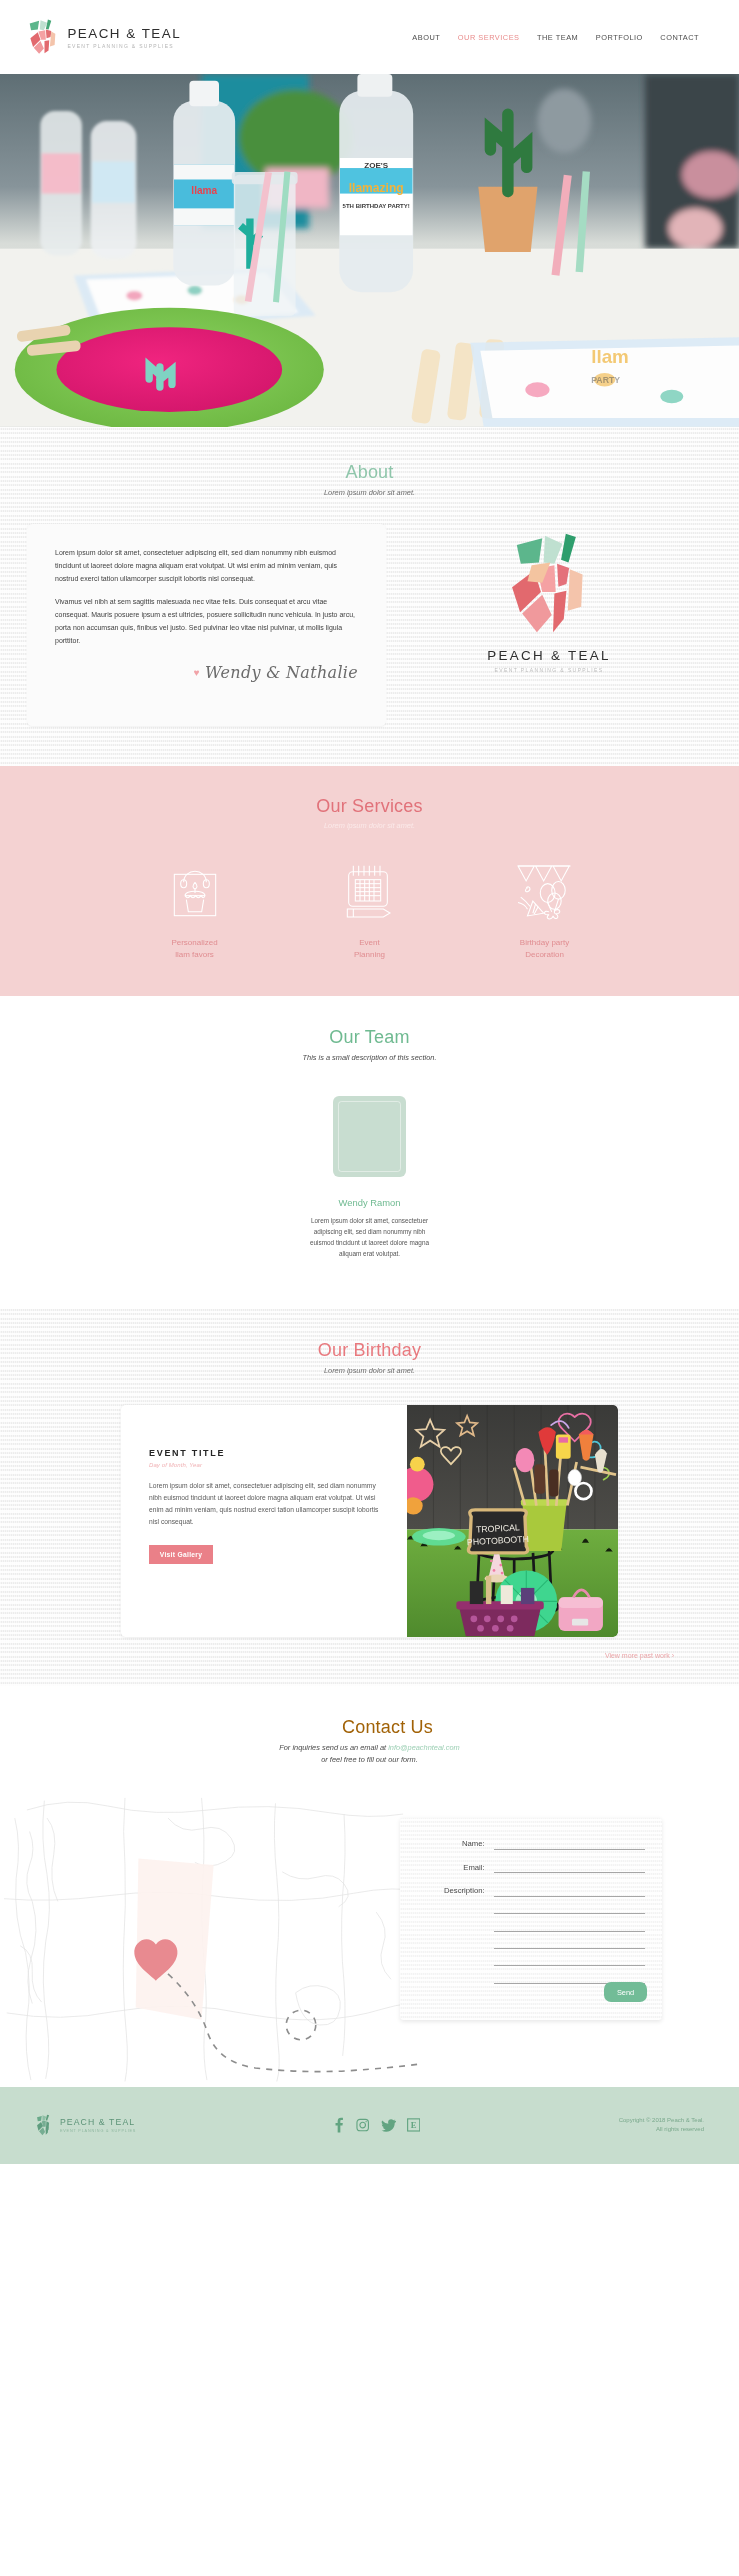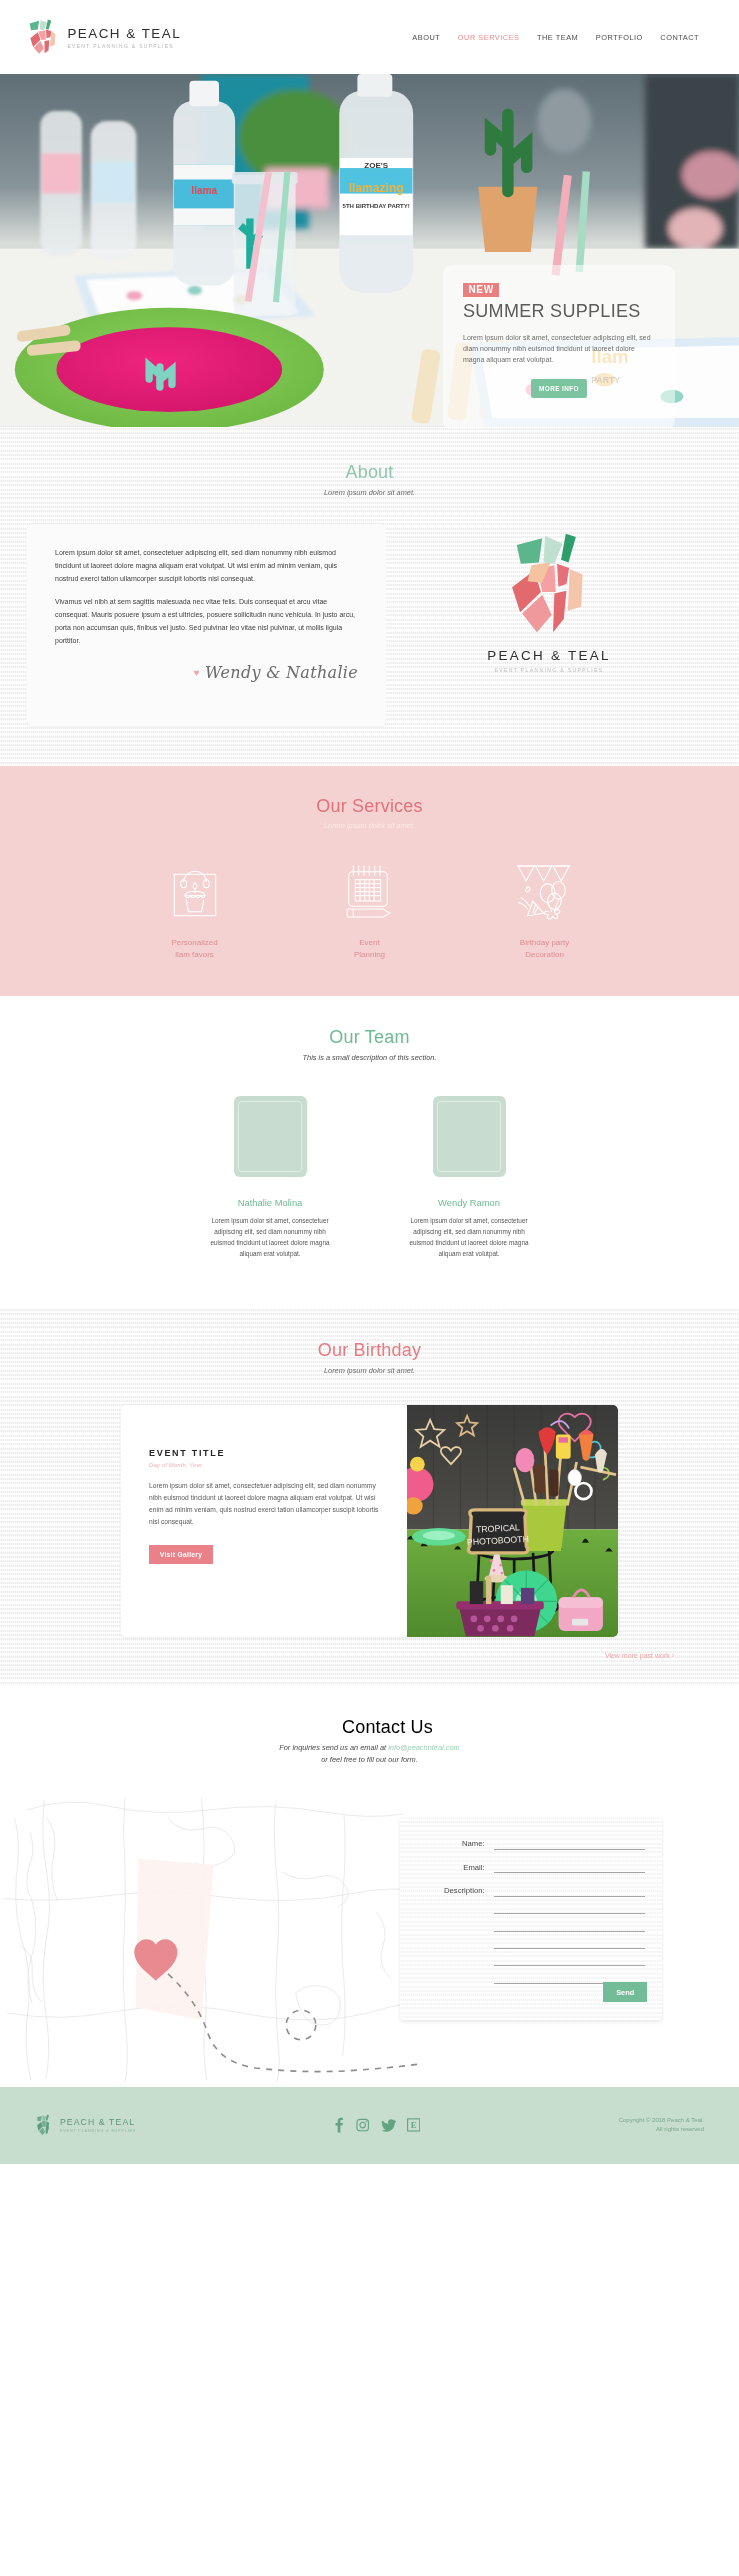--- a/index.html
+++ b/index.html
@@ -329,21 +329,21 @@
     cursor: pointer;
   }
 
   
   .contact {
     background: #ffffff;
     padding: 31px 0 0 0;
     position: relative;
     min-height: 398px;
   }
-  .contact .sec-title { color: #000000; padding-left: 36px; }
+  .contact .sec-title { color: #a16207; padding-left: 36px; }
   .contact .sec-sub { color: #4a4a4a; line-height: 1.65; }
   .email-link { color: #9ccfb4; font-style: italic; text-decoration: none; cursor: pointer; }
   .contact-body { position: relative; height: 296px; margin-top: 24px; }
   .map-wrap { position: absolute; left: 0; top: 0; width: 430px; height: 296px; }
   .form-card {
     position: absolute;
     left: 400px;
     top: 27px;
     width: 262px;
     height: 202px;
@@ -376,25 +376,25 @@
   .flines { flex: 1; }
   .flines .fline { display: block; width: 100%; margin-bottom: 4px; }
   .btn-send {
     position: absolute;
     right: 15px;
     bottom: 17.5px;
     background: #72bc97;
     color: #fff;
     border: none;
     font-size: 7.4px;
-    font-weight: bold;
+    font-weight: normal;
     padding: 5.4px 12.8px;
     cursor: pointer;
     font-family: "Liberation Sans", sans-serif;
-    border-radius: 0;
+    border-radius: 7px;
     text-align: center;
   }
 
   
   .footer {
     background: #c7ddce;
     height: 77px;
     display: flex;
     align-items: center;
     padding: 0 35px;
@@ -549,26 +549,20 @@
       <polygon points="700,400 1100,392 1100,525 720,525" fill="#d9eaf7" opacity=".85"></polygon>
       <polygon points="715,412 1100,404 1100,512 733,512" fill="#fdfdfd"></polygon>
       <ellipse cx="800" cy="470" rx="18" ry="11" fill="#f6a9c0"></ellipse>
       <ellipse cx="900" cy="455" rx="16" ry="10" fill="#f5d08a"></ellipse>
       <ellipse cx="1000" cy="480" rx="17" ry="10" fill="#8fd6c4"></ellipse>
       <text x="880" y="430" font-family="Liberation Sans" font-size="28" font-weight="bold" fill="#f0b43c" opacity=".7">llam</text>
       <text x="880" y="460" font-family="Liberation Sans" font-size="13" font-weight="bold" fill="#555" opacity=".5">PARTY</text>
     </g>
   </svg>
 
-  <div class="hero-card">
-    <span class="badge-new">NEW</span>
-    <div class="hero-title">SUMMER SUPPLIES</div>
-    <div class="hero-desc">Lorem ipsum dolor sit amet, consectetuer adipiscing elit, sed diam nonummy nibh euismod tincidunt ut laoreet dolore magna aliquam erat volutpat.</div>
-    <button class="btn-more">MORE INFO</button>
-  </div>
 </div>
 
 <div class="about tex-light">
   <div class="sec-head">
     <div class="sec-title">About</div>
     <div class="sec-sub">Lorem ipsum dolor sit amet.</div>
   </div>
   <div class="about-body">
     <div class="about-card">
       <p>Lorem ipsum dolor sit amet, consectetuer adipiscing elit, sed diam nonummy nibh euismod tincidunt ut laoreet dolore magna aliquam erat volutpat. Ut wisi enim ad minim veniam, quis nostrud exerci tation ullamcorper suscipit lobortis nisl consequat.</p>
@@ -677,25 +671,20 @@
 </div>
 
 <div class="team">
   <div class="sec-head">
     <div class="sec-title">Our Team</div>
     <div class="sec-sub">This is a small description of this section.</div>
   </div>
   <div class="team-row">
     <div class="member">
       <div class="member-photo"></div>
-      <div class="member-name">Nathalie Molina</div>
-      <div class="member-bio">Lorem ipsum dolor sit amet, consectetuer adipiscing elit, sed diam nonummy nibh euismod tincidunt ut laoreet dolore magna aliquam erat volutpat.</div>
-    </div>
-    <div class="member">
-      <div class="member-photo"></div>
       <div class="member-name">Wendy Ramon</div>
       <div class="member-bio">Lorem ipsum dolor sit amet, consectetuer adipiscing elit, sed diam nonummy nibh euismod tincidunt ut laoreet dolore magna aliquam erat volutpat.</div>
     </div>
   </div>
 </div>
 
 <div class="portfolio tex-light">
   <div class="sec-head">
     <div class="sec-title">Our Birthday</div>
     <div class="sec-sub">Lorem ipsum dolor sit amet.</div>

